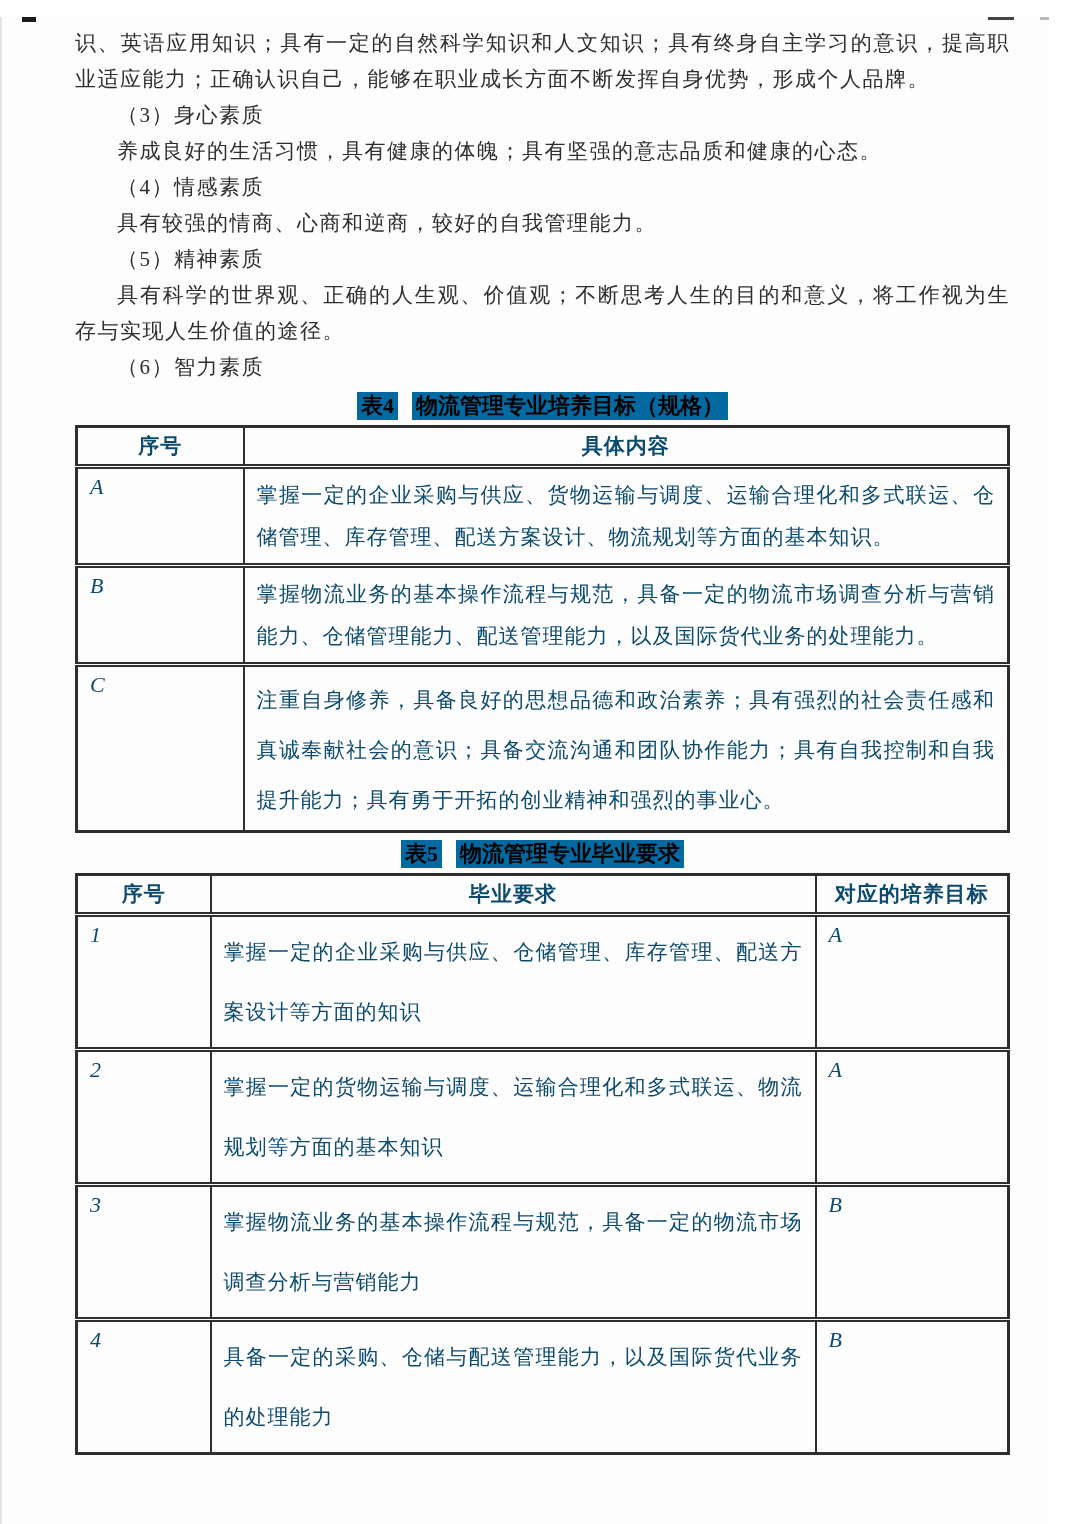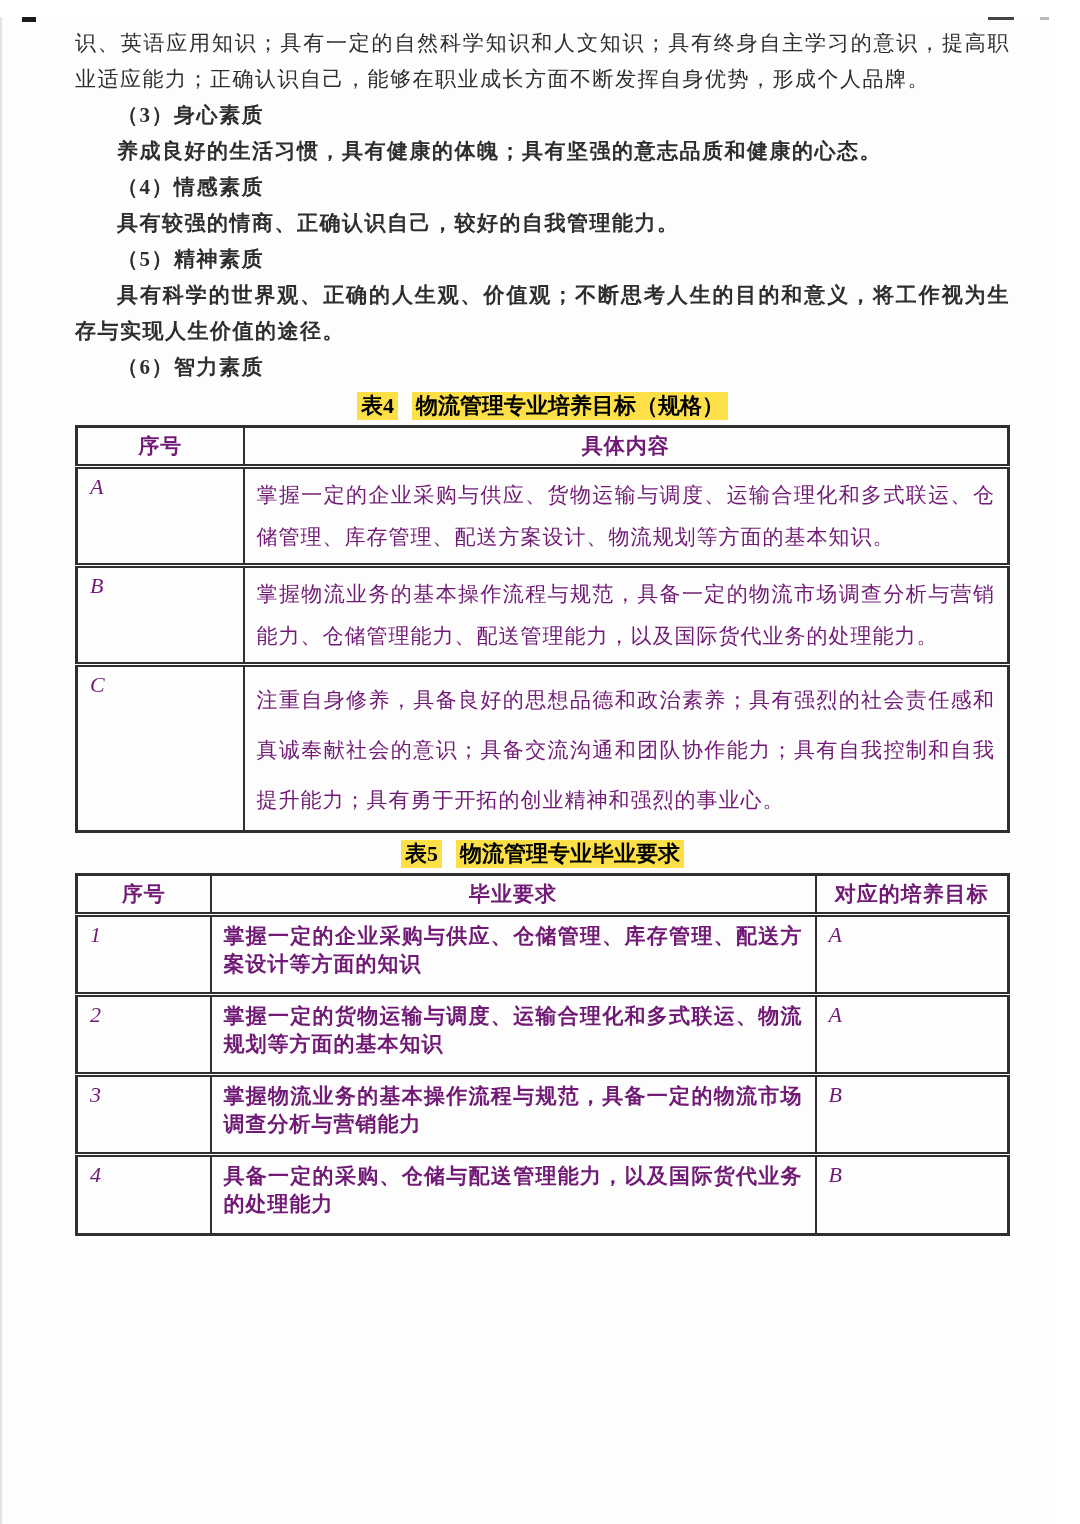--- a/index.html
+++ b/index.html
@@ -27,39 +27,39 @@
     top: 8px;
     width: 935px;
   }
   p.body-text {
     font-size: 21px;
     line-height: 36px;
     letter-spacing: 1.5px;
     text-align: justify;
     color: #2e2e2e;
   }
-  p.indent { text-indent: 2em; font-weight: bold; }
+  p.indent { text-indent: 2em; }
 
   .table-title {
     text-align: center;
     font-size: 22px;
     font-weight: bold;
     color: #000;
     margin: 6px 0 4px 0;
     line-height: 30px;
   }
-  .hl { background: #fde047; padding: 1px 4px 2px 4px; }
+  .hl { background: #0369a1; padding: 1px 4px 2px 4px; }
   .hl-prefix { margin-right: 14px; }
 
   table.doc-table {
     border-collapse: collapse;
     width: 935px;
     table-layout: fixed;
     font-size: 21px;
-    color: #701a75;
+    color: #0c4a6e;
   }
   table.doc-table, table.doc-table tr, table.doc-table td, table.doc-table th {
     border: 2px solid #2f2f2f;
   }
   table.doc-table { border-width: 3px; }
   table.doc-table tr + tr { border-top: 5px double #2f2f2f; }
   table.doc-table th {
     font-weight: bold;
     text-align: center;
     vertical-align: middle;
@@ -97,40 +97,40 @@
     font-size: 22px;
     font-weight: bold;
     line-height: 30px;
     color: #000;
     margin: 10px 0 0 26px;
   }
   .t5-title { margin-top: 6px; text-align: center; }
 
   .t5 col.c1 { width: 134px; }
   .t5 col.c3 { width: 193px; }
-  .t5 td.cell-content { line-height: 28px; font-weight: bold; }
+  .t5 td.cell-content { line-height: 60px; }
   .t5 tr.rowh2 { height: 80px; }
 </style>
 </head>
 <body>
 
 <div class="page">
 
   <div class="artifact a1"></div>
   <div class="artifact a2"></div>
   <div class="artifact a3"></div>
   <div class="artifact edge-left"></div>
 
   <div class="content">
 
     <p class="body-text">识、英语应用知识；具有一定的自然科学知识和人文知识；具有终身自主学习的意识，提高职业适应能力；正确认识自己，能够在职业成长方面不断发挥自身优势，形成个人品牌。</p>
     <p class="body-text indent">（3）身心素质</p>
     <p class="body-text indent">养成良好的生活习惯，具有健康的体魄；具有坚强的意志品质和健康的心态。</p>
     <p class="body-text indent">（4）情感素质</p>
-    <p class="body-text indent">具有较强的情商、正确认识自己，较好的自我管理能力。</p>
+    <p class="body-text indent">具有较强的情商、心商和逆商，较好的自我管理能力。</p>
     <p class="body-text indent">（5）精神素质</p>
     <p class="body-text indent">具有科学的世界观、正确的人生观、价值观；不断思考人生的目的和意义，将工作视为生存与实现人生价值的途径。</p>
     <p class="body-text indent">（6）智力素质</p>
 
     <div class="table-title">
       <span class="hl hl-prefix">表4</span><span class="hl">物流管理专业培养目标（规格）</span>
     </div>
 
     <table class="doc-table t4">
       <colgroup>

